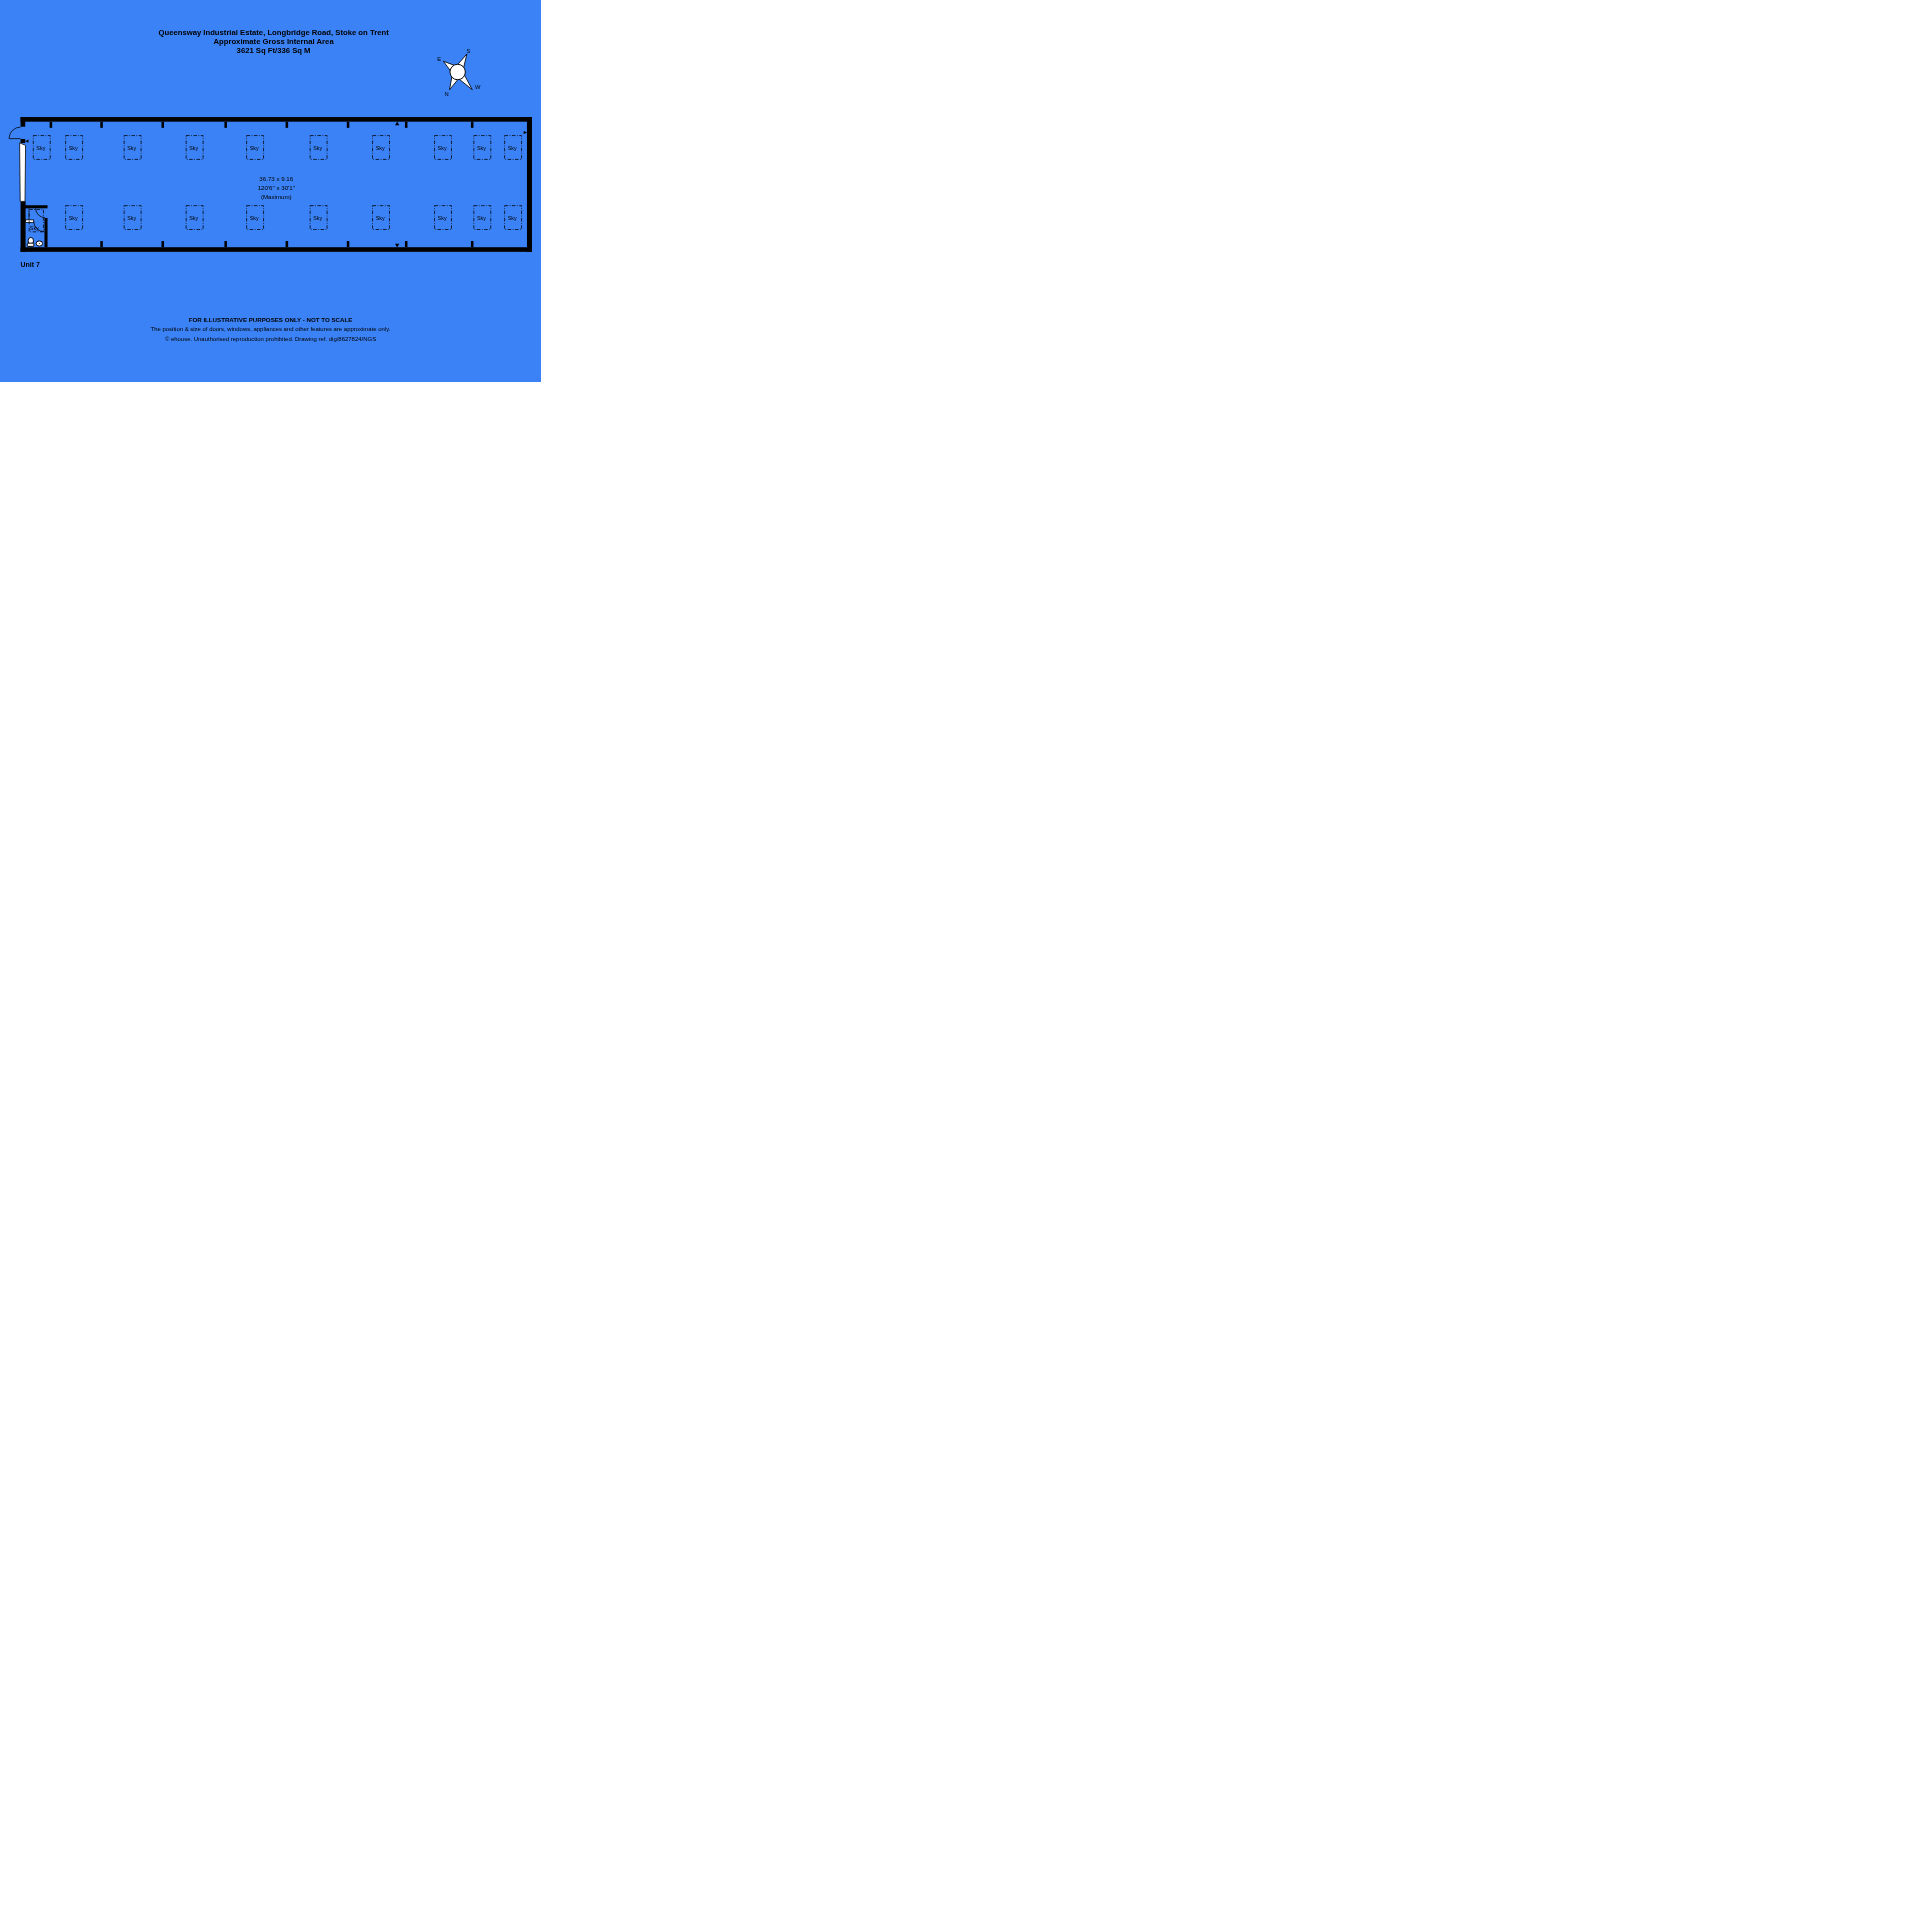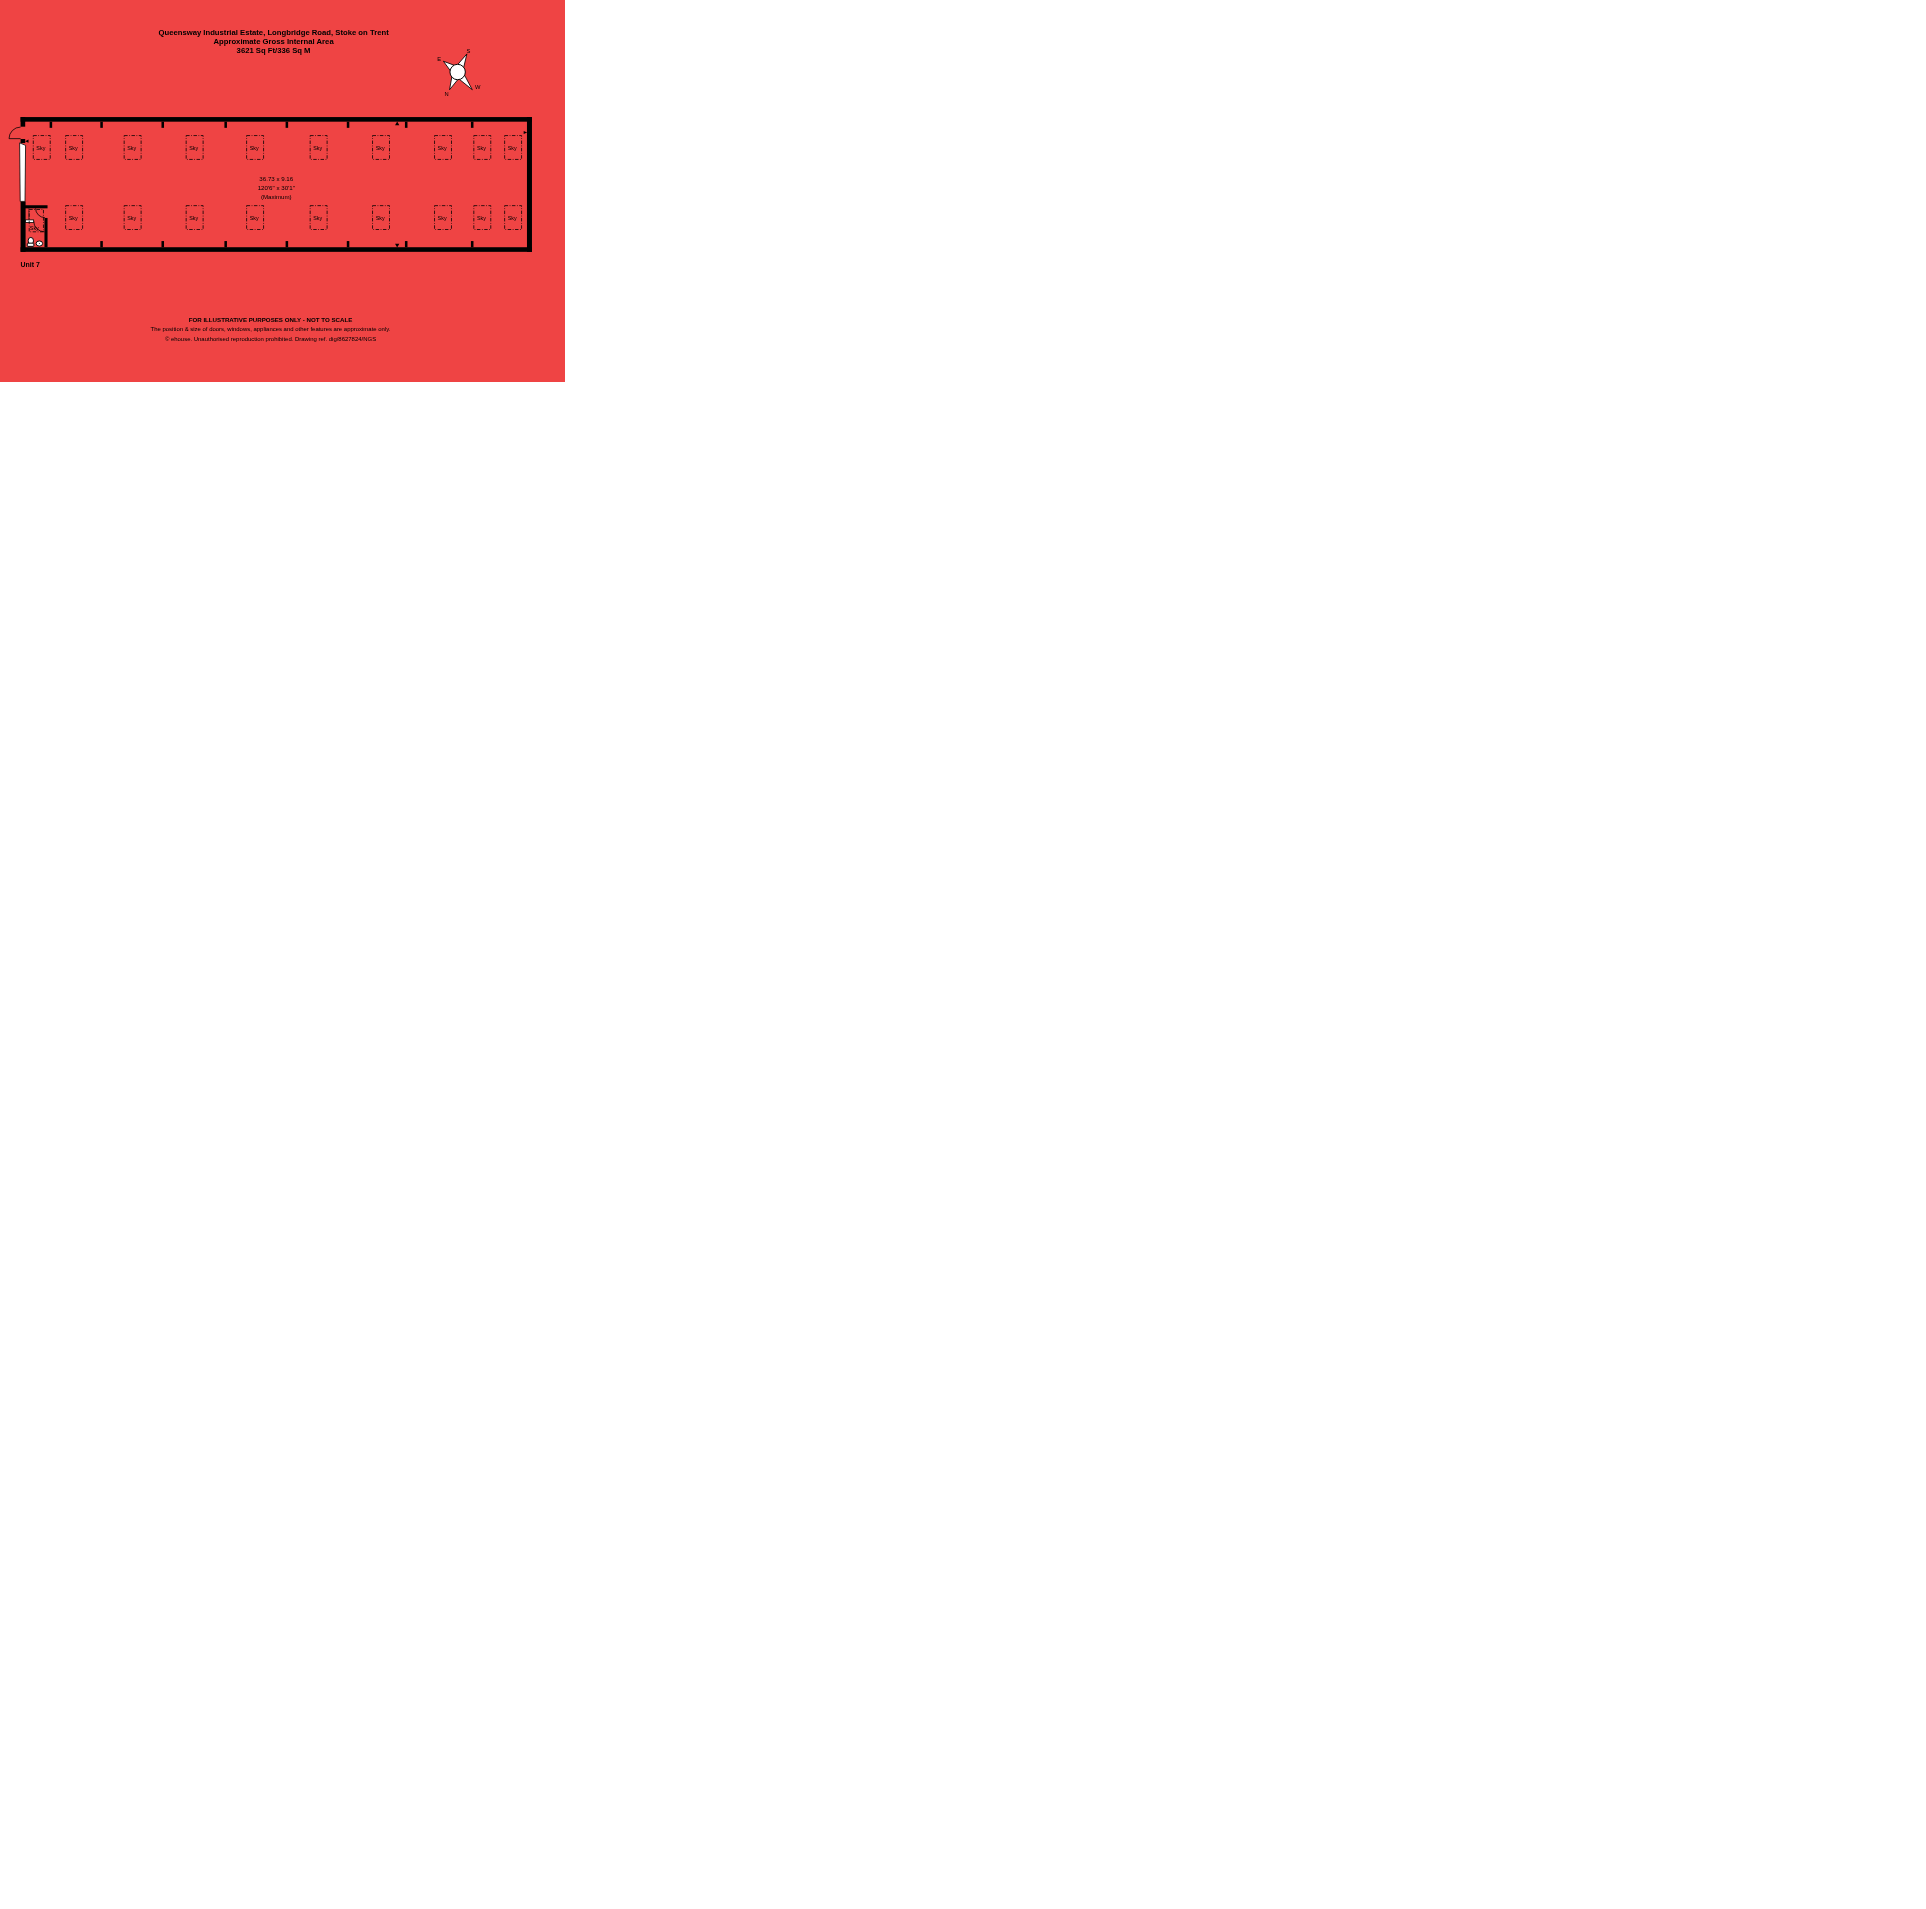--- a/index.html
+++ b/index.html
@@ -1,17 +1,17 @@
 <!DOCTYPE html>
 <html style="font-size:6.2px"><head>
 <meta charset="utf-8">
 <style>
   html,body{margin:0;padding:0;background:#ffffff;}
-  #canvas{position:relative;width:541px;height:382px;background:#ef4444;
-          font-family:"Liberation Sans",sans-serif;color:#000;padding-left:24px;}
+  #canvas{position:relative;width:541px;height:382px;background:#3b82f6;
+          font-family:"Liberation Sans",sans-serif;color:#000;}
   svg{position:absolute;left:0;top:0;}
   .wall{fill:#000000;stroke:none;}
   .stub{fill:#000000;}
   .marker{fill:#000000;}
   .skybox{fill:none;stroke:#000000;stroke-width:2;stroke-dasharray:9 4 2 4;}
   .skytext{font:14px "Liberation Sans",sans-serif;fill:#000;}
   .dimtext{font:16px "Liberation Sans",sans-serif;fill:#000;text-anchor:middle;}
   .titletext{font:bold 20px "Liberation Sans",sans-serif;fill:#000;text-anchor:middle;}
   .unittext{font:bold 18px "Liberation Sans",sans-serif;fill:#000;}
   .foot1{font:bold 16px "Liberation Sans",sans-serif;fill:#000;text-anchor:middle;}

